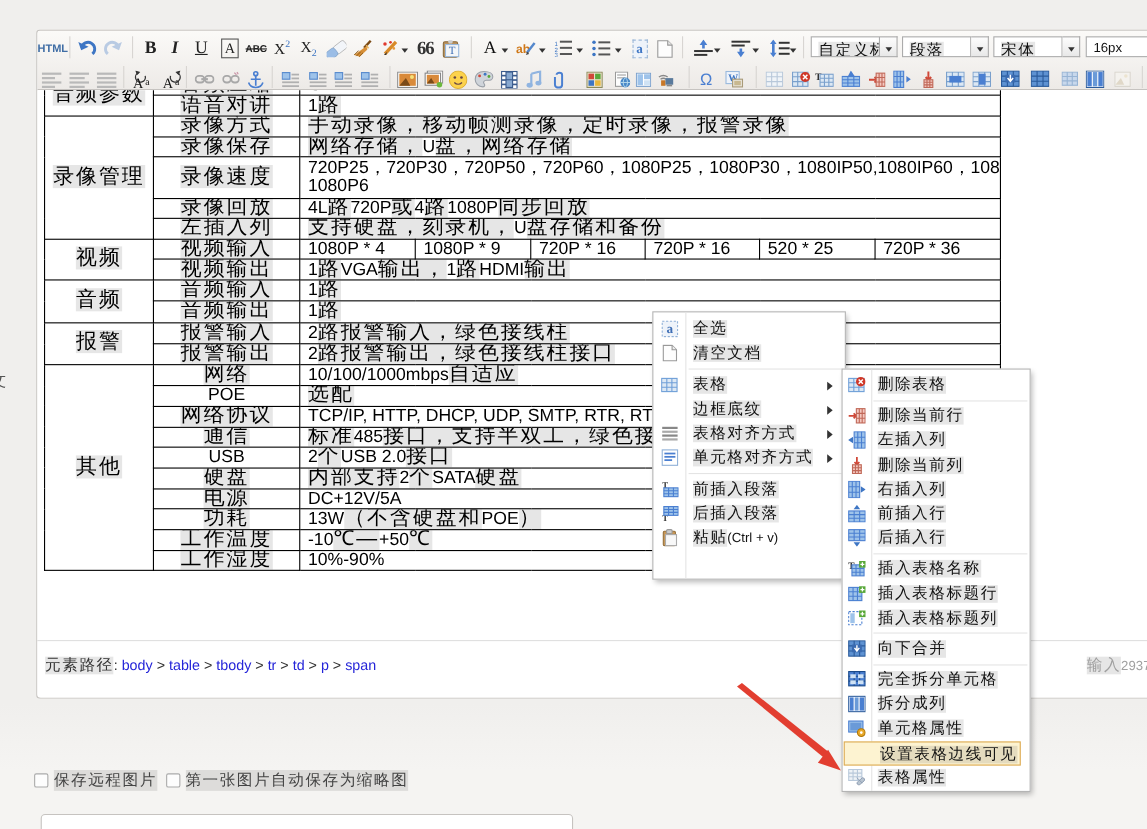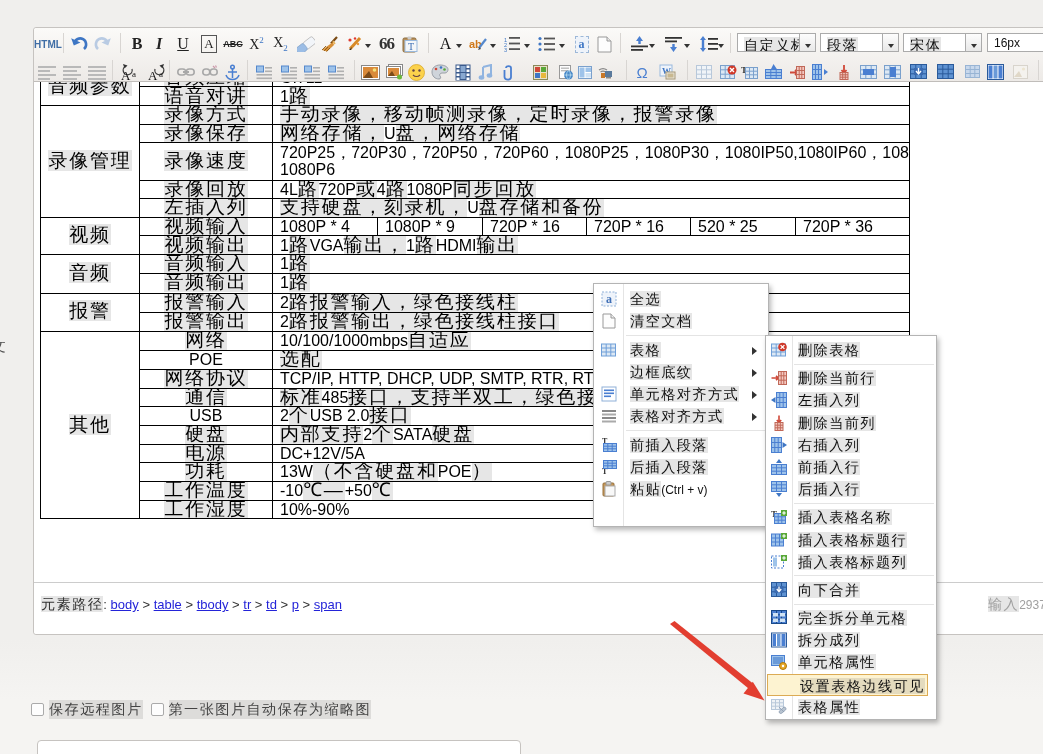--- a/index.html
+++ b/index.html
@@ -20,21 +20,21 @@
 #spec tr.dbl {height:37.5px}
 #spec tr.m {height:19.35px}
 #spec tr.b {height:18.7px}
 #spec tr.m td {line-height:18.3px}
 #spec tr.b td {line-height:17.7px}
 #spec td.g,#spec td.l {text-align:center}
 #spec td.v {padding-left:7px}
 #spec td.v i {font-style:normal}
 #statusbar {position:absolute;left:0;top:554px;width:100%;height:52px;background:#fff;border-top:1px solid #ccc;border-radius:0 0 3px 3px;font-size:13px;color:#333}
 #statusbar .in {position:absolute;left:7px;top:12px}
-#statusbar a {color:#2424d8;text-decoration:underline}
+#statusbar a {color:#2424d8;}
 #wordcount {position:absolute;left:988px;top:595px;font-size:12px;color:#a0a0a0;white-space:nowrap}
 #leftchar {position:absolute;left:-9px;top:337px;font-size:15px;color:#555}
 .cbrow {position:absolute;left:31px;top:700px;font-size:12px;color:#444;display:flex;align-items:center}
 .cb {width:13px;height:13px;background:#fdfdfd;border:1px solid #aaa;border-radius:2px;display:inline-block;margin-right:5px}
 #bottombox {position:absolute;left:37px;top:740px;width:484px;height:30px;background:#fff;border:1px solid #c6c3c0;border-radius:4px}
 .menu {position:absolute;background:#fff;border:1px solid #b4b4b4;box-shadow:2px 3px 5px rgba(0,0,0,0.28);padding-top:3px;font-size:12px;color:#111}
 #menu1 {left:593px;top:283px;width:176px;height:244px;padding-top:4px}
 #menu2 {left:765px;top:335px;width:172px;height:385px}
 .mi {position:relative;height:22px;line-height:22px;padding-left:36px;white-space:nowrap}
 #menu2 .mi {height:22.2px;line-height:22.2px;padding-left:32px}
@@ -713,31 +713,31 @@
             <g transform="translate(0,1.5)">
               <rect x="0.5" y="0.5" width="14" height="12" fill="#dce8f4" stroke="#6f9fd8"></rect>
               <line x1="0.5" y1="4.5" x2="14.5" y2="4.5" stroke="#6f9fd8"></line>
               <line x1="0.5" y1="8.5" x2="14.5" y2="8.5" stroke="#6f9fd8"></line>
               <line x1="5.2" y1="0.5" x2="5.2" y2="12.5" stroke="#6f9fd8"></line>
               <line x1="9.8" y1="0.5" x2="9.8" y2="12.5" stroke="#6f9fd8"></line>
             </g>
           </svg></span><span class="k2">表格</span><span class="mar"></span></div>
       <div class="mi"><span class="k2">边框底纹</span><span class="mar"></span></div>
       <div class="mi"><span class="mic"><svg width="16" height="16" viewBox="0 0 16 16">
+            <rect x="1" y="2" width="14" height="2" fill="#888"></rect>
+            <rect x="1" y="5.5" width="14" height="2" fill="#aaa"></rect>
+            <rect x="1" y="9" width="14" height="2" fill="#888"></rect>
+            <rect x="1" y="12.5" width="14" height="2" fill="#aaa"></rect>
+          </svg></span><span class="k2">表格对齐方式</span><span class="mar"></span></div>
+      <div class="mi"><span class="mic"><svg width="16" height="16" viewBox="0 0 16 16">
             <rect x="1" y="1" width="14" height="14" fill="#fff" stroke="#8fb0d8"></rect>
             <rect x="3" y="3.5" width="10" height="1.6" fill="#4a7fd1"></rect>
             <rect x="3" y="6.5" width="10" height="1.6" fill="#4a7fd1"></rect>
             <rect x="3" y="9.5" width="7" height="1.6" fill="#4a7fd1"></rect>
           </svg></span><span class="k2">单元格对齐方式</span><span class="mar"></span></div>
-      <div class="mi"><span class="mic"><svg width="16" height="16" viewBox="0 0 16 16">
-            <rect x="1" y="2" width="14" height="2" fill="#888"></rect>
-            <rect x="1" y="5.5" width="14" height="2" fill="#aaa"></rect>
-            <rect x="1" y="9" width="14" height="2" fill="#888"></rect>
-            <rect x="1" y="12.5" width="14" height="2" fill="#aaa"></rect>
-          </svg></span><span class="k2">表格对齐方式</span><span class="mar"></span></div>
       <div class="msep"></div>
       <div class="mi"><span class="mic"><svg width="16" height="16" viewBox="0 0 16 16">
             <text x="1" y="7" font-family="Liberation Serif" font-size="8" font-weight="bold" fill="#333">T</text>
             <g transform="translate(2,6)">
               <rect x="0.5" y="0.5" width="13" height="8" fill="#9ec3ea" stroke="#4a7fd1"></rect>
               <line x1="0.5" y1="3.2" x2="13.5" y2="3.2" stroke="#4a7fd1"></line>
               <line x1="0.5" y1="5.8" x2="13.5" y2="5.8" stroke="#4a7fd1"></line>
               <line x1="4.8" y1="0.5" x2="4.8" y2="8.5" stroke="#4a7fd1"></line>
               <line x1="9.2" y1="0.5" x2="9.2" y2="8.5" stroke="#4a7fd1"></line>
             </g>

